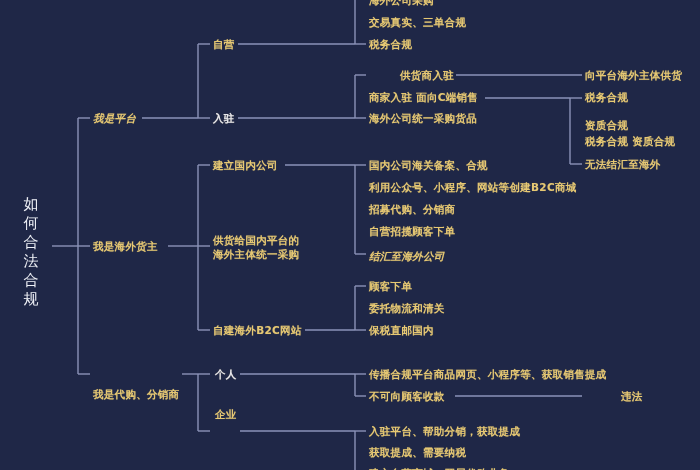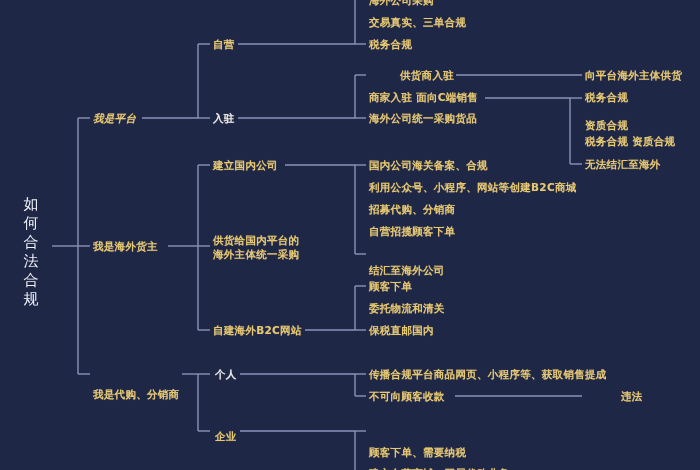--- a/index.html
+++ b/index.html
@@ -133,29 +133,30 @@
   <div class="node" style="left:211px; top:233px; line-height:14px;">
     <div>供货给国内平台的</div>
     <div>海外主体统一采购</div>
   </div>
   <div class="node" style="left:211px; top:324px;">自建海外B2C网站</div>
 
   <div class="node" style="left:367px; top:159px;">国内公司海关备案、合规</div>
   <div class="node" style="left:367px; top:181px;text-align:center;">利用公众号、小程序、网站等创建B2C商城</div>
   <div class="node" style="left:367px; top:203px;">招募代购、分销商</div>
   <div class="node" style="left:367px; top:225px;">自营招揽顾客下单</div>
-  <div class="node" style="left:367px; top:264px;">结汇至海外公司</div>
+  <div class="node" style="left:367px; top:250px;font-style:italic;">结汇至海外公司</div>
 
   <div class="node" style="left:367px; top:280px;">顾客下单</div>
   <div class="node" style="left:367px; top:302px;">委托物流和清关</div>
   <div class="node" style="left:367px; top:324px;">保税直邮国内</div>
 
   <div class="node white" style="left:213px; top:368px;">个人</div>
-  <div class="node" style="left:213px; top:430px;text-align:center;">企业</div>
+  <div class="node" style="left:213px; top:408px;text-align:center;">企业</div>
 
   <div class="node" style="left:367px; top:368px;">传播合规平台商品网页、小程序等、获取销售提成</div>
   <div class="node" style="left:367px; top:390px;">不可向顾客收款</div>
   <div class="node" style="left:583px; top:390px;margin-left:36px;">违法</div>
 
-  <div class="node" style="left:367px; top:446px;">顾客下单、需要纳税</div>
+  <div class="node" style="left:367px; top:425px;">入驻平台、帮助分销，获取提成</div>
+  <div class="node" style="left:367px; top:446px;">获取提成、需要纳税</div>
   <div class="node" style="left:367px; top:467px;">建立自营商城、开展代购业务</div>
 
 </div>
 
 </body></html>

